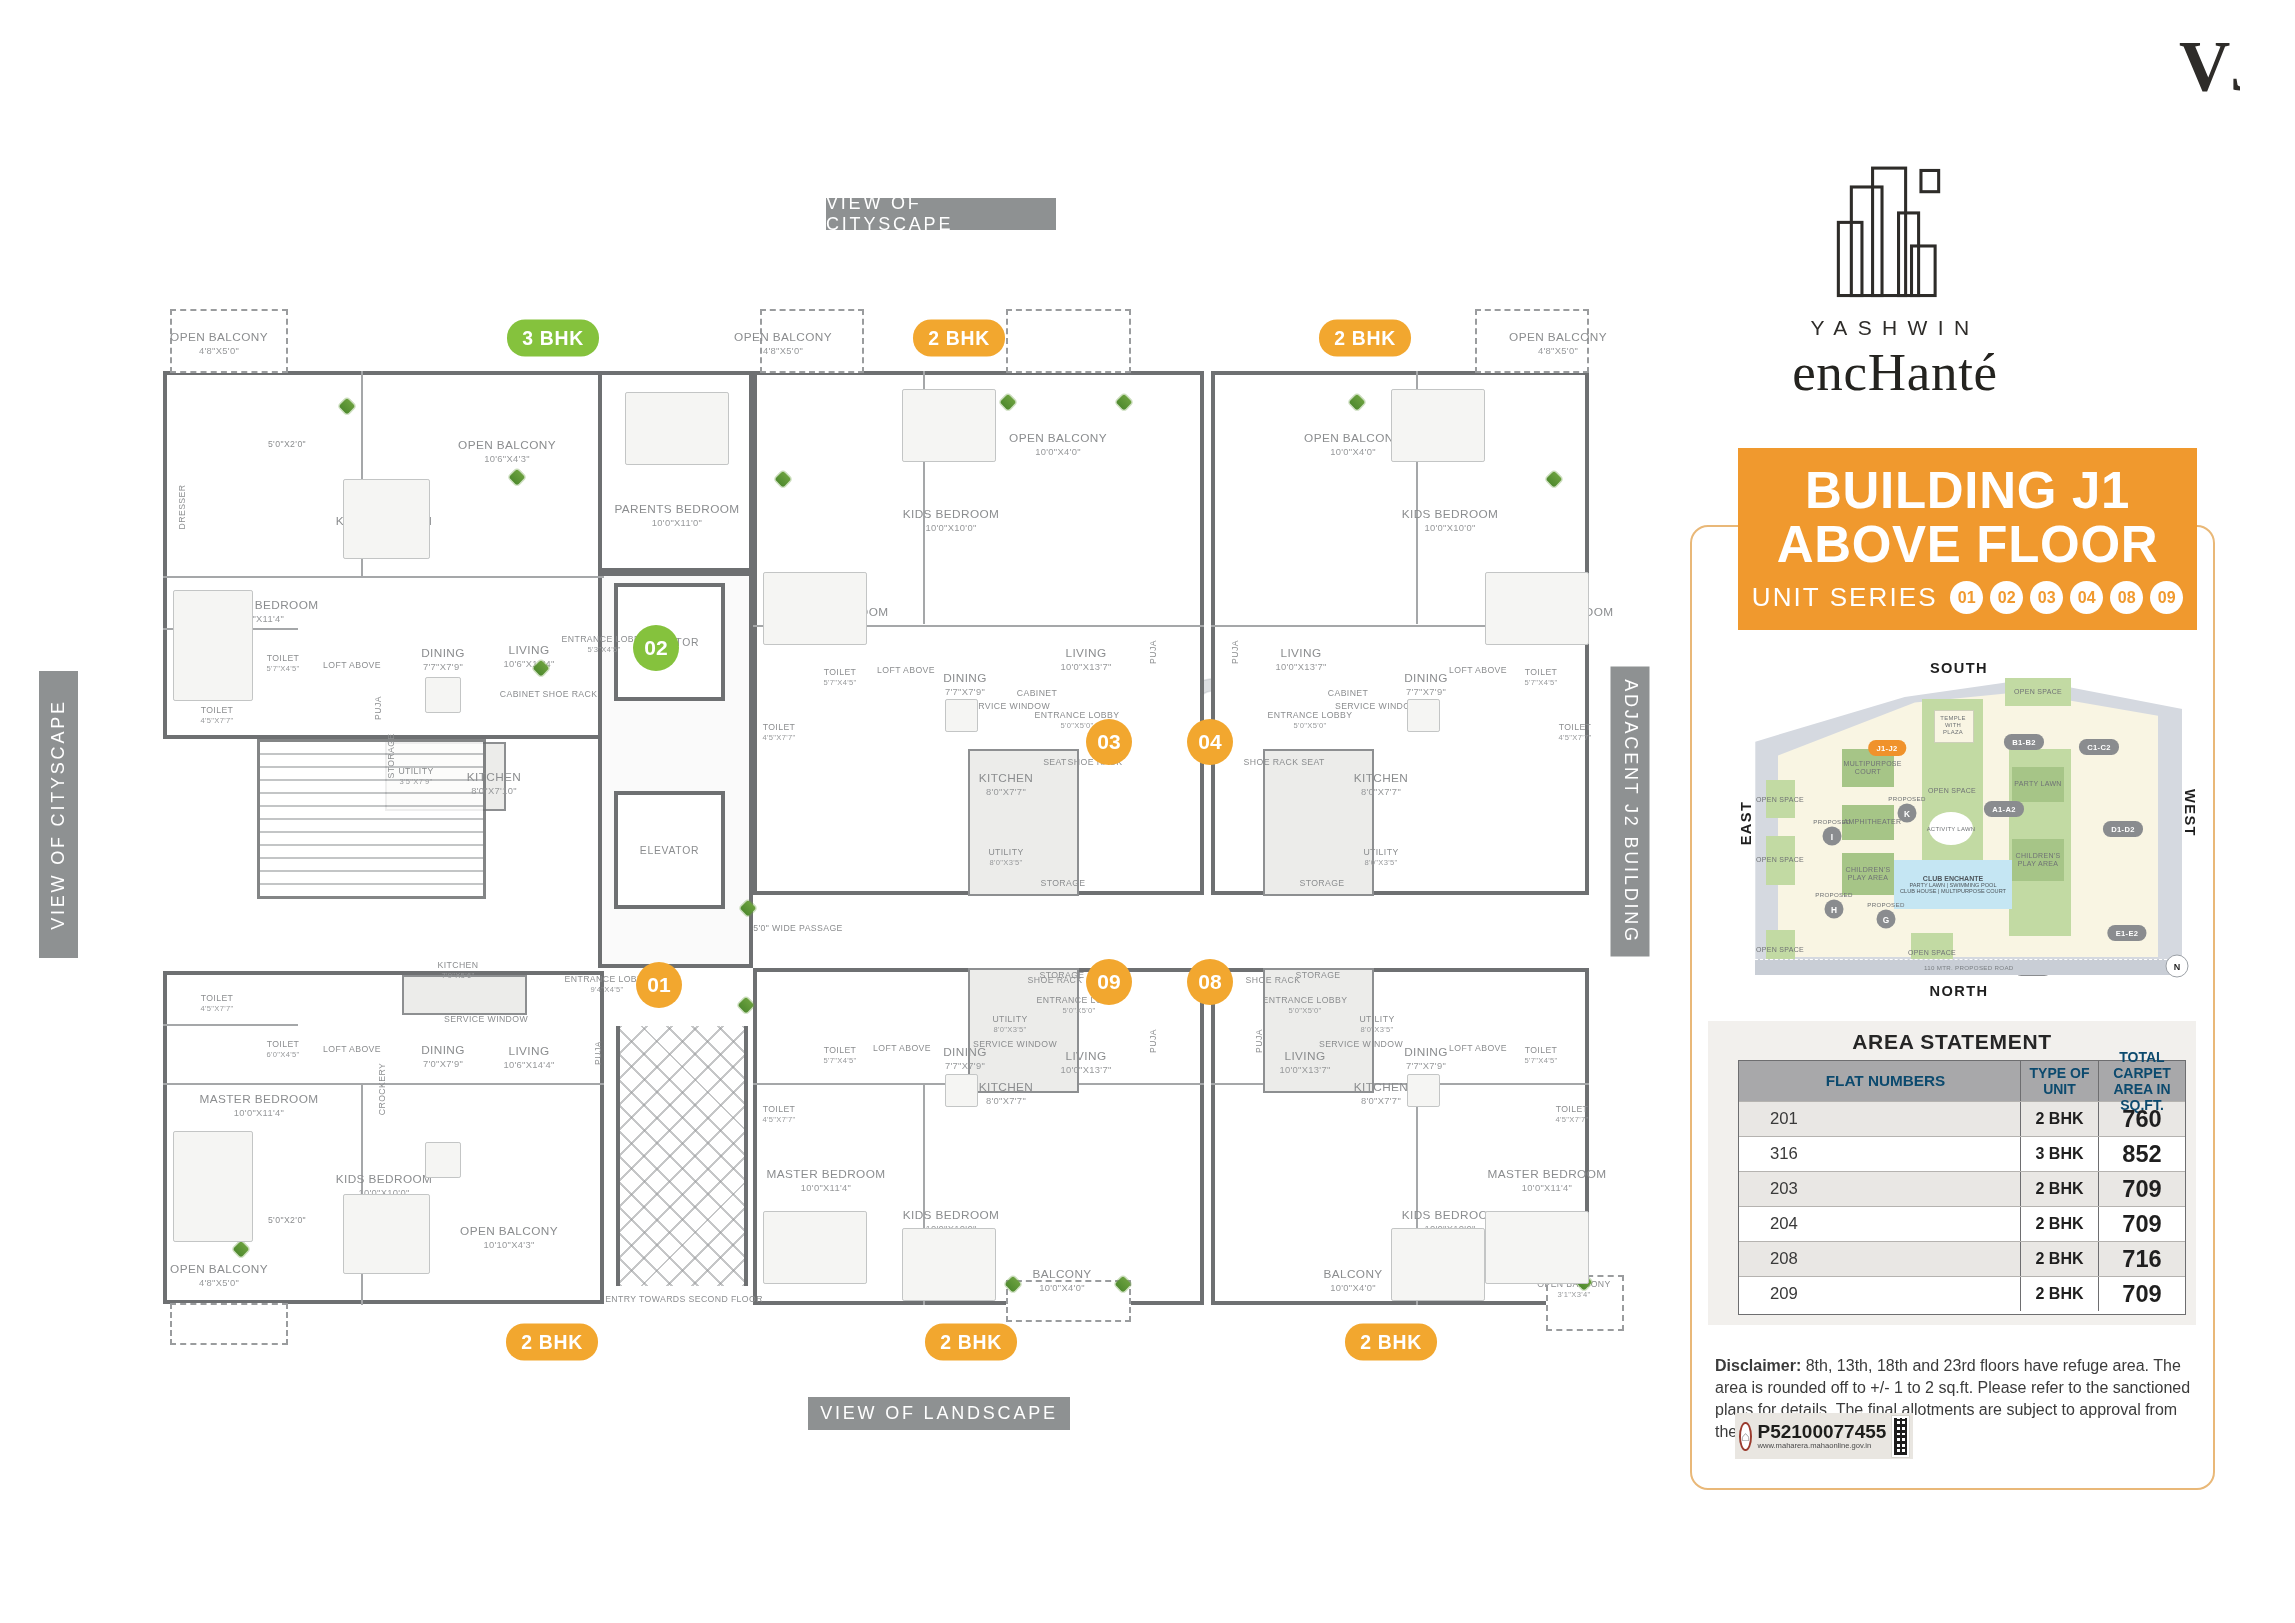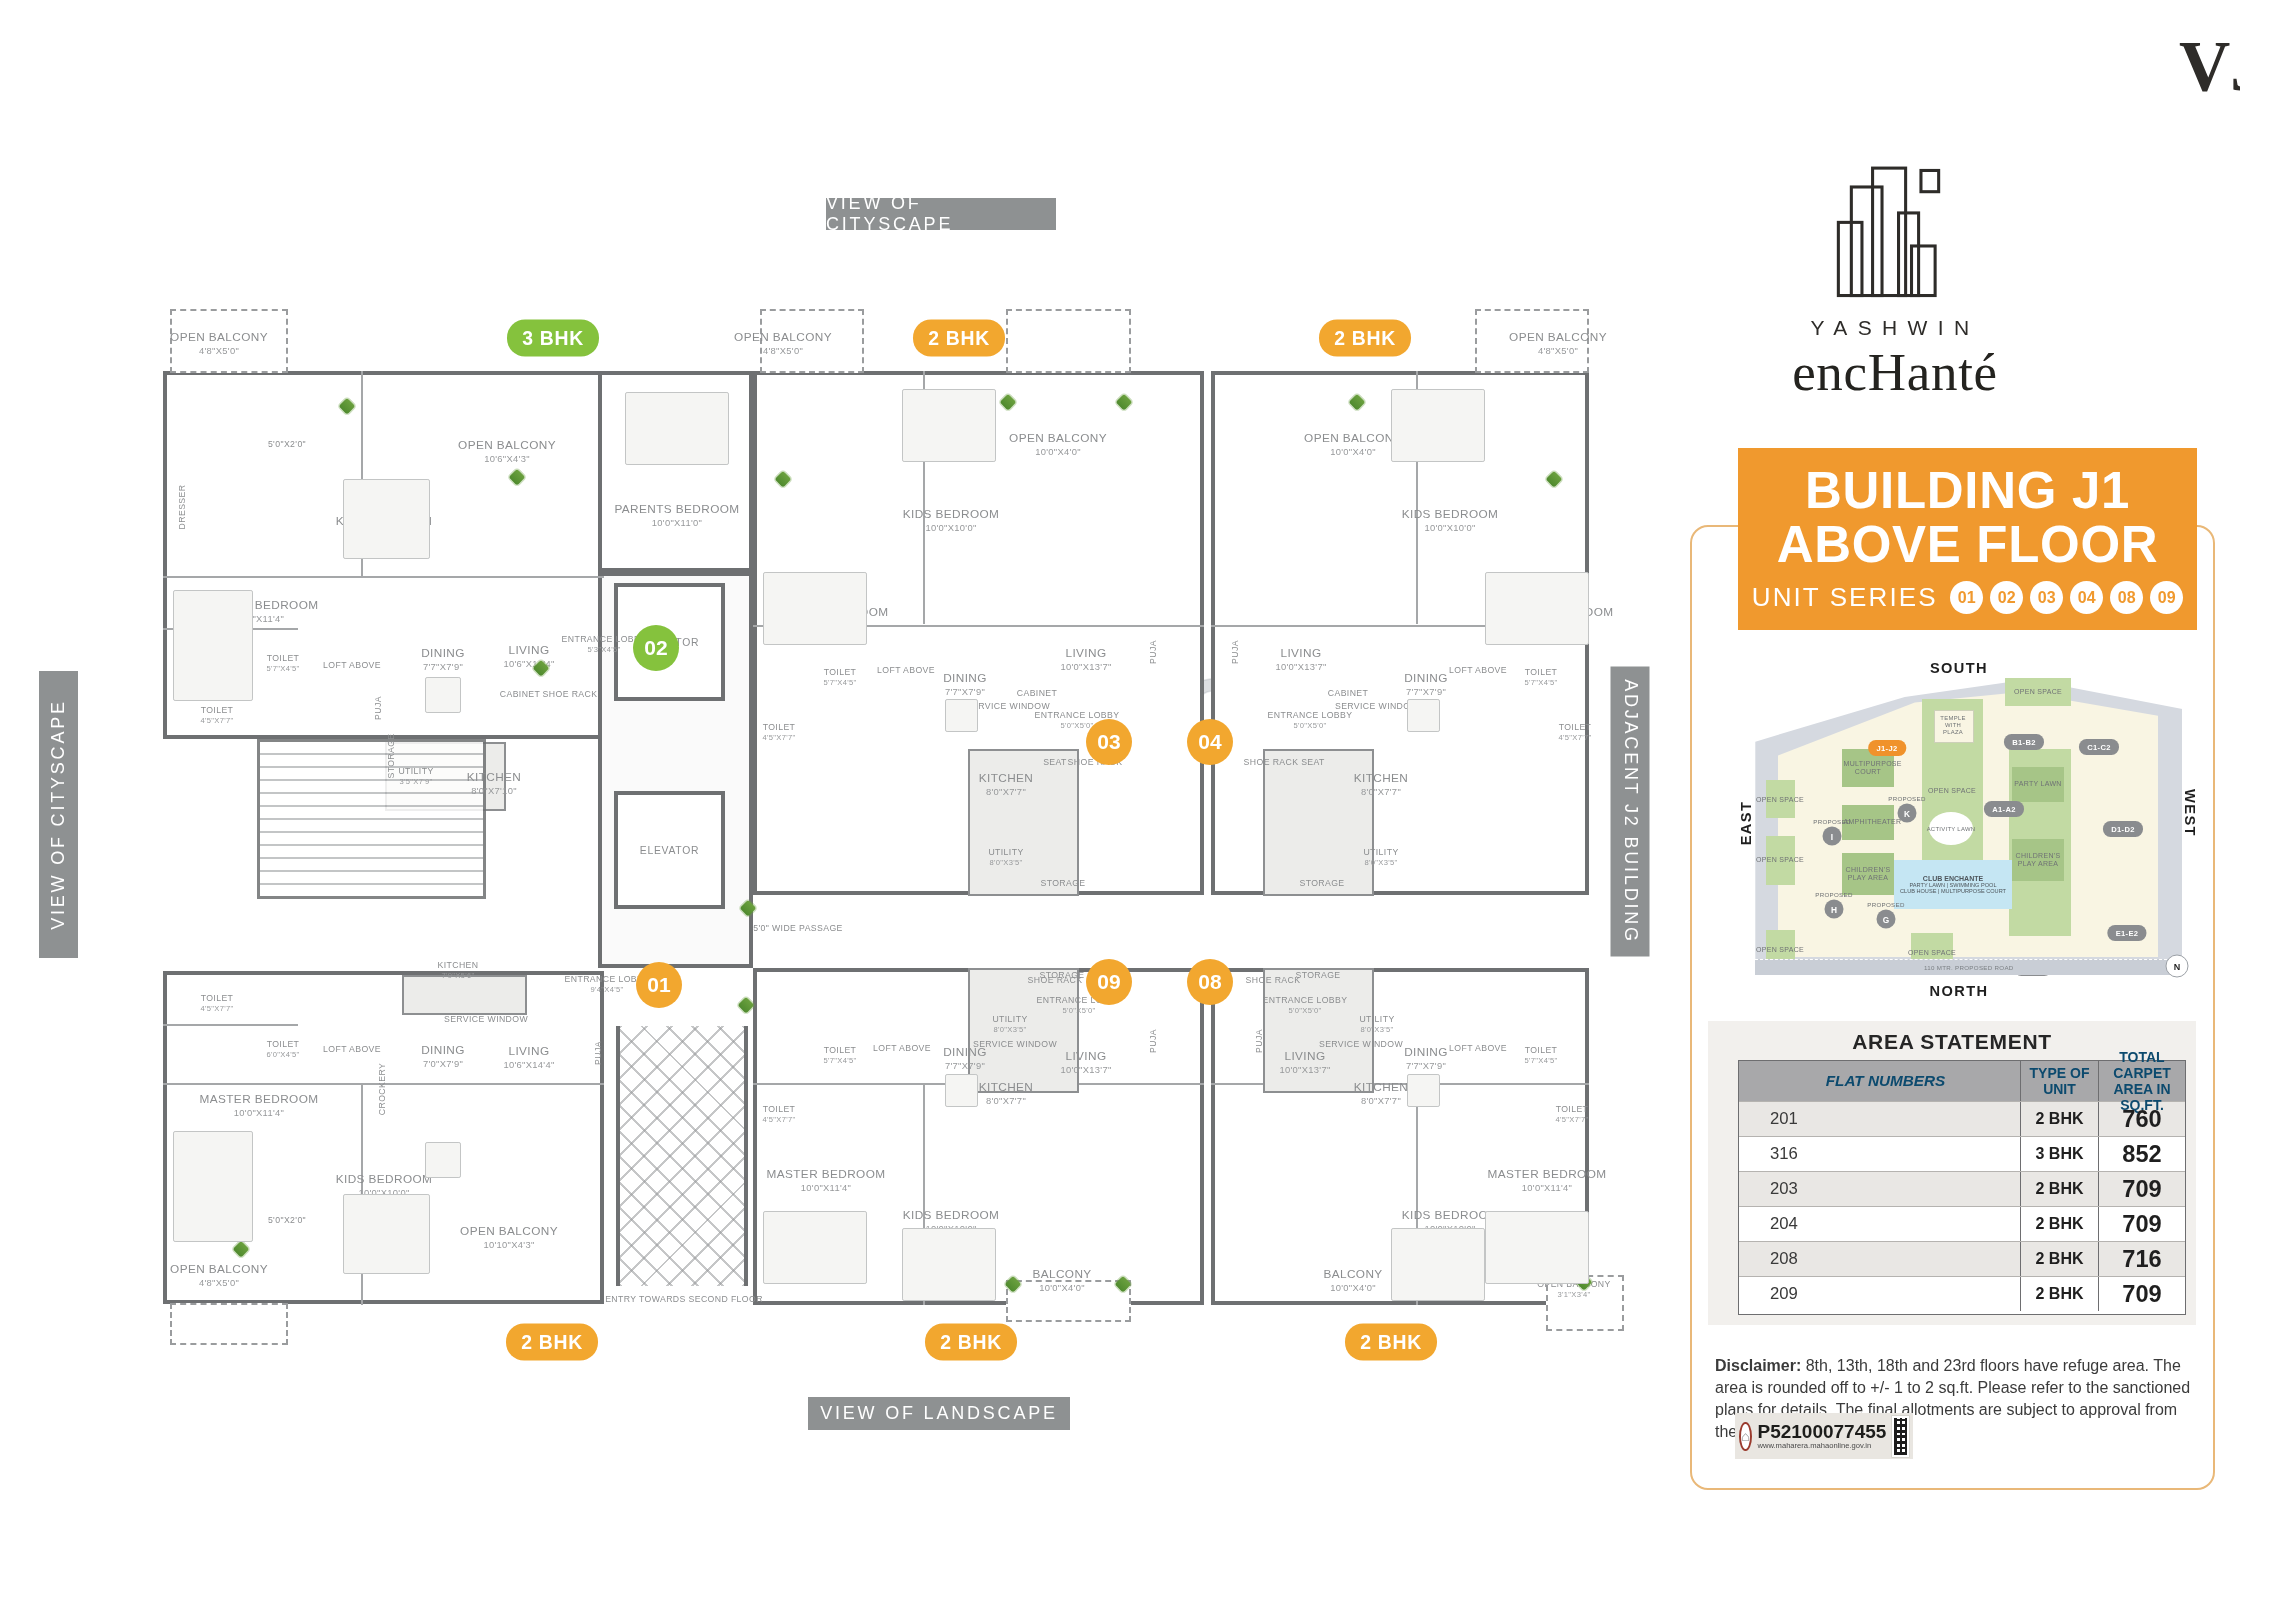--- a/index.html
+++ b/index.html
@@ -77,21 +77,21 @@
   .map-road span{font-size:6.2px;color:#7c8085;letter-spacing:0.3px;}
   
   #area-section{position:absolute;left:1708px;top:1021px;width:488px;height:304px;background:#f2f0ed;}
   #area-title{position:absolute;left:1708px;top:1030px;width:488px;text-align:center;font-size:21px;font-weight:bold;color:#262626;letter-spacing:0.7px;}
   #as-table{position:absolute;left:1738px;top:1060px;width:448px;height:255px;border:1.4px solid #6e6e70;box-sizing:border-box;background:#fff;}
   .as-row{display:flex;width:100%;box-sizing:border-box;}
   .as-row>div{box-sizing:border-box;display:flex;align-items:center;justify-content:center;border-left:1.4px solid #6e6e70;}
   .as-row>div:first-child{border-left:none;justify-content:flex-start;padding-left:31px;}
   .as-head{height:40px;background:#a8a8aa;}
   .as-head>div{font-weight:bold;color:#0c4a6e;font-size:14px;text-align:center;line-height:1.15;}
-  .as-head>div:first-child{justify-content:center;padding-left:12px;font-size:15.3px;font-style:italic;}
+  .as-head>div:first-child{justify-content:center;padding-left:12px;font-size:15.3px;}
   .as-data{height:35px;border-top:1.4px solid #b5b3b0;}
   .as-data.alt{background:#e9e7e4;}
   .as-data .flat{font-size:16.7px;color:#3a3a3a;}
   .as-data .type{font-size:16px;font-weight:bold;color:#1f1f1f;}
   .as-data .carpet{font-size:23.6px;font-weight:bold;color:#1f1f1f;}
   .c-flat{width:63%;} .c-type{width:17.5%;} .c-area{width:19.5%;}
   
   #disclaimer{position:absolute;left:1715px;top:1355px;width:480px;font-size:16px;line-height:1.38;color:#3b3b3b;}
   #rera-box{position:absolute;left:1735px;top:1413px;width:178px;height:46px;background:#e9e6e1;display:flex;align-items:center;gap:5.6px;padding:2.8px 4.2px;box-sizing:border-box;}
   #rera-ring{width:29px;height:29px;border-radius:50%;border:2.8px solid #9a3b2e;box-sizing:border-box;display:flex;align-items:center;justify-content:center;color:#8b8d8f;font-size:14px;background:#fff;}

